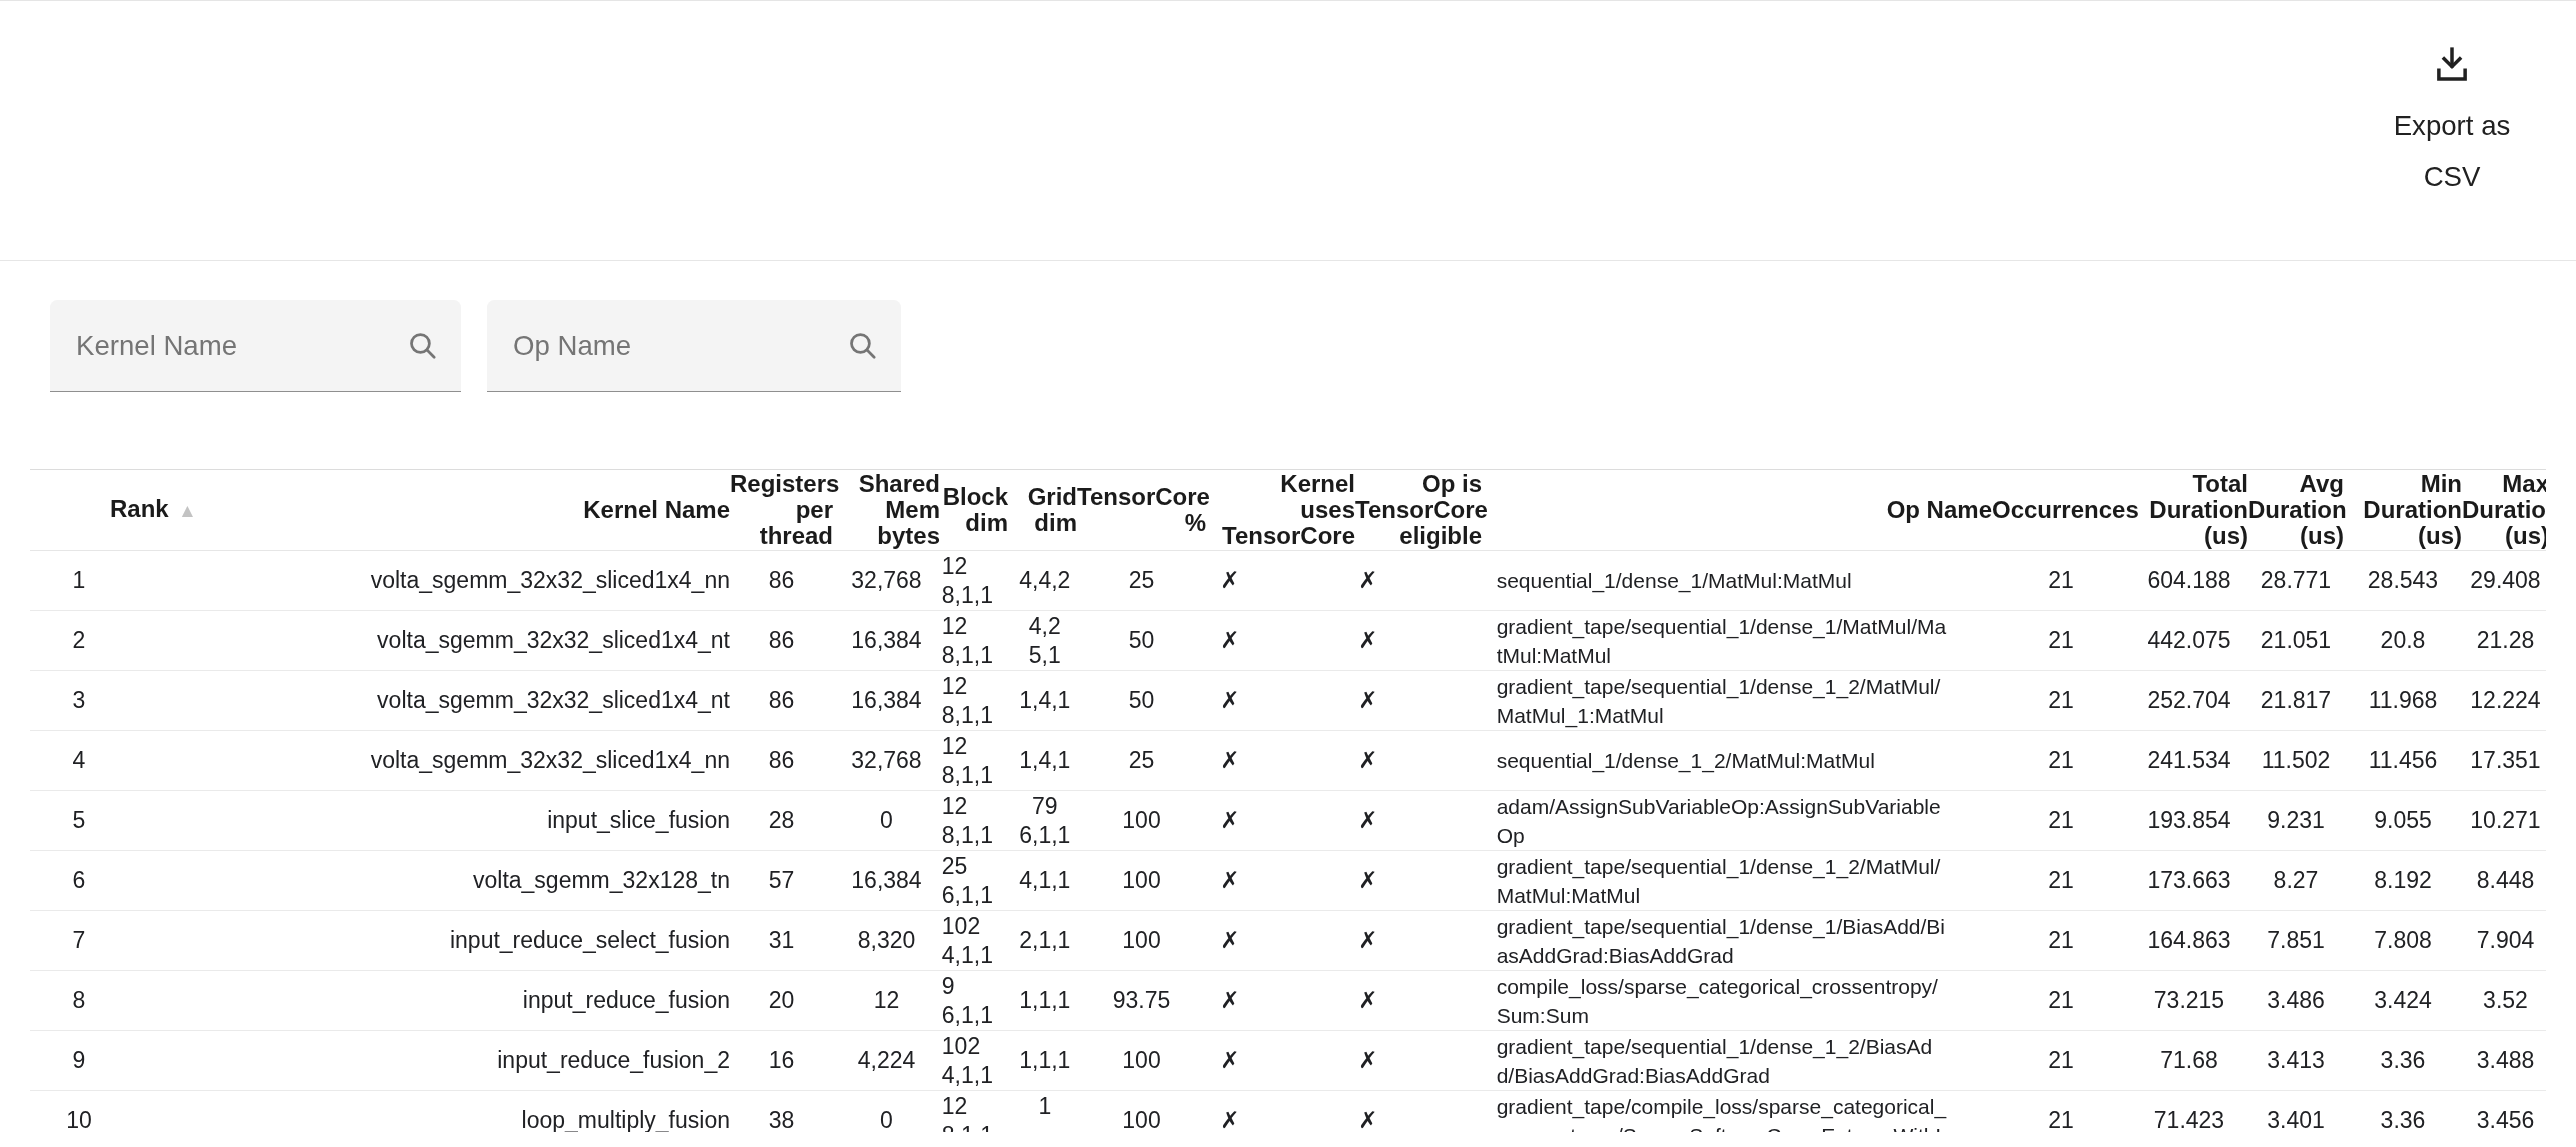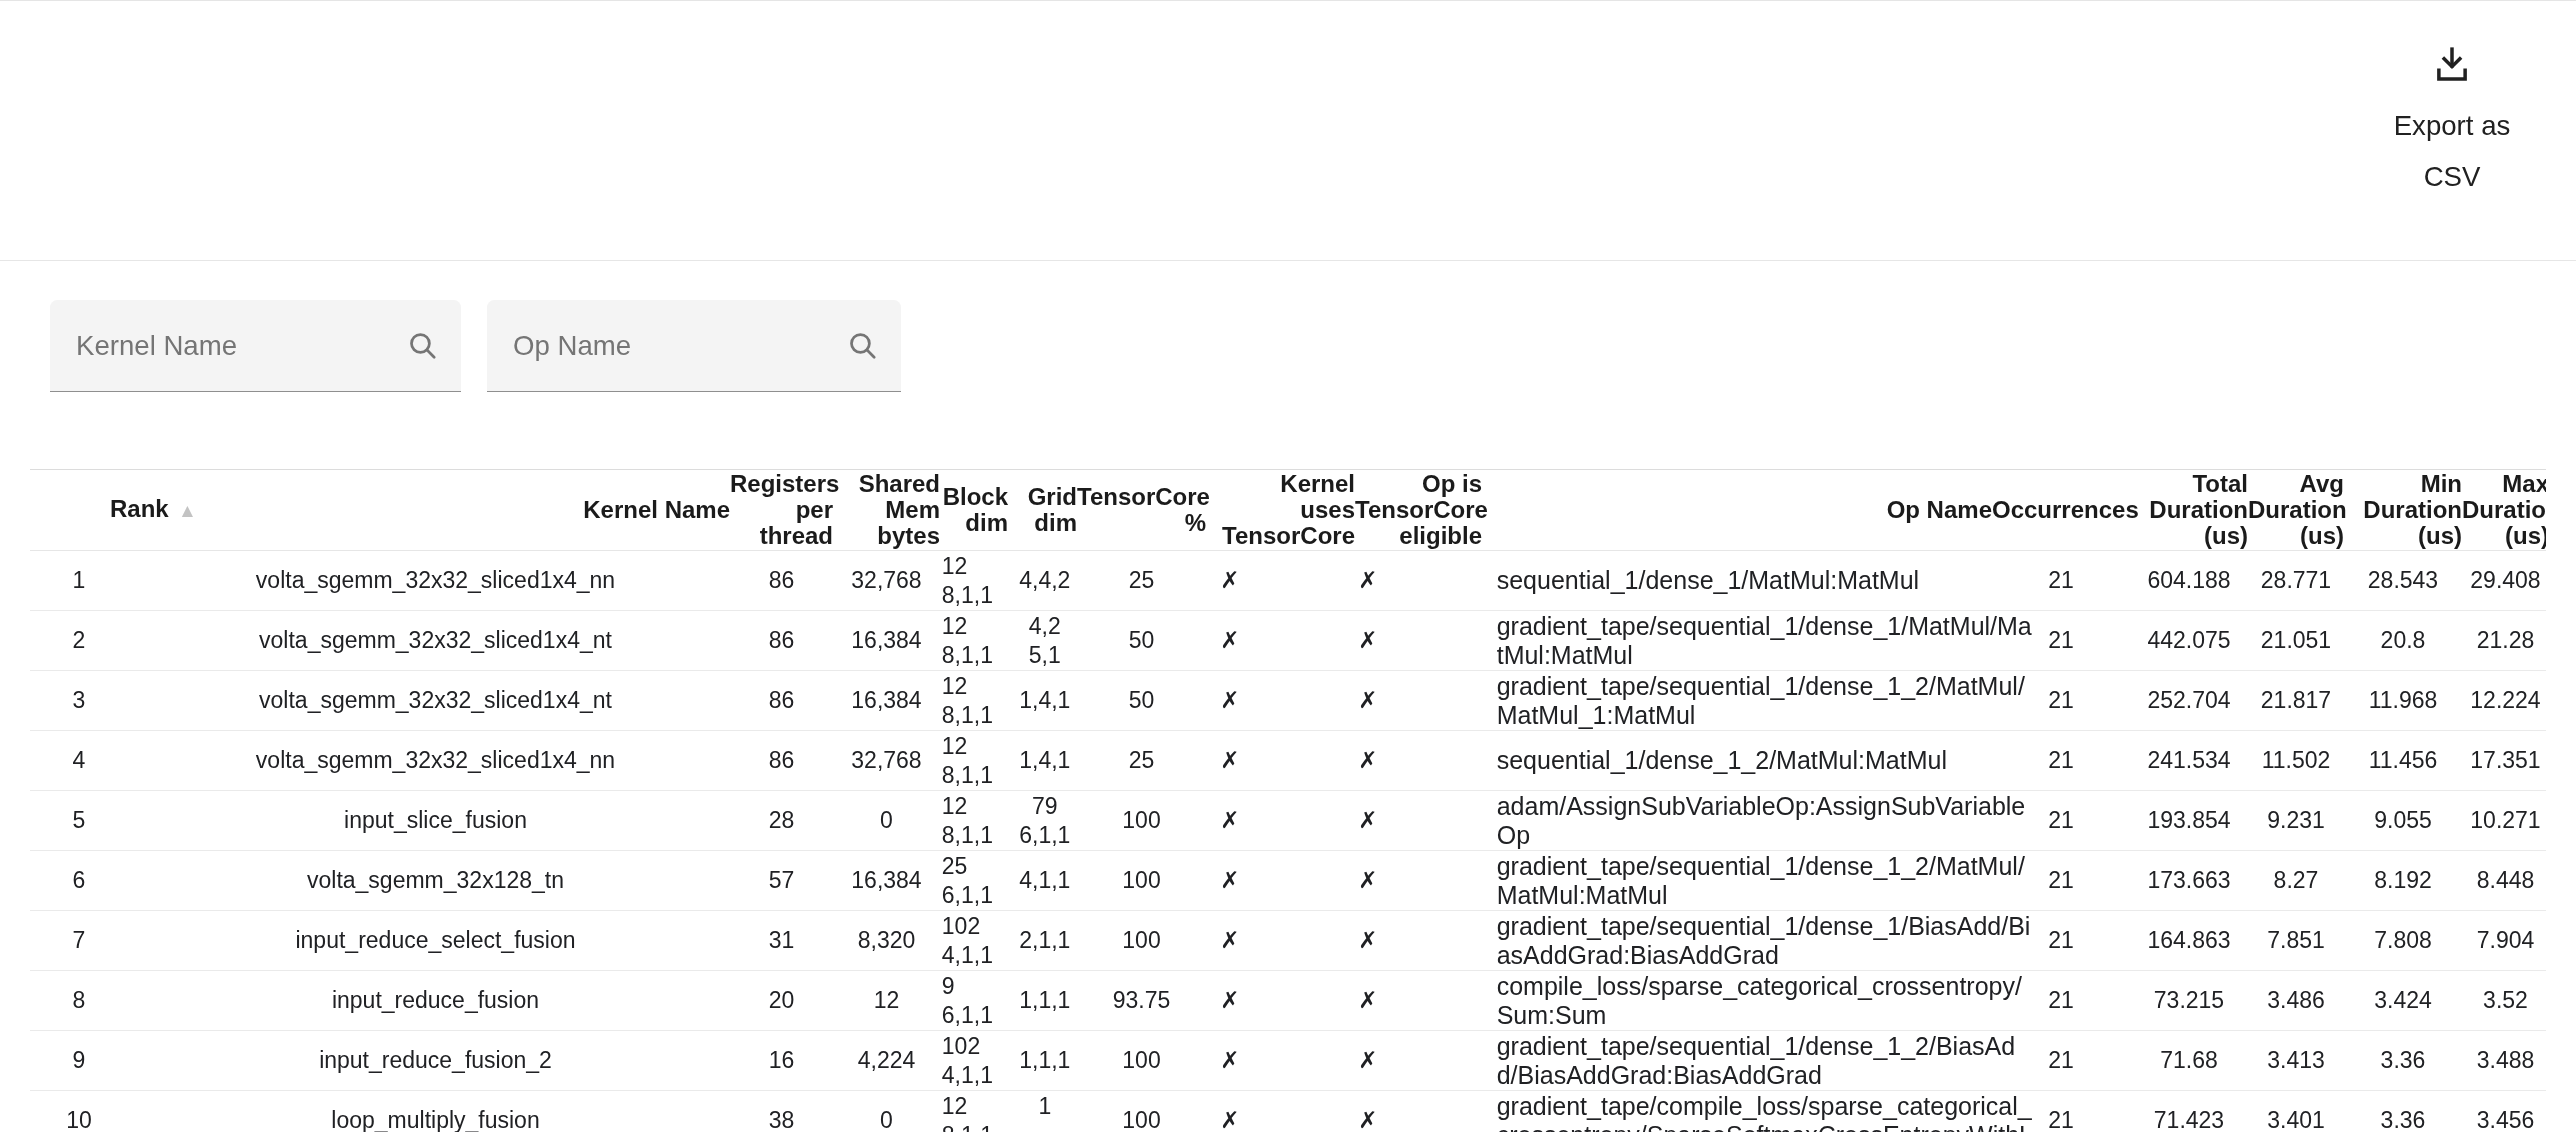--- a/index.html
+++ b/index.html
@@ -53,24 +53,24 @@
   thead th {
     height: 79px; border-bottom: 0.9px solid var(--divider, #e6e6e6);
     font-size: 24px; font-weight: 700; line-height: 26px; text-align: right;
     color: #1b1b1b; cursor: pointer;
   }
   tbody td {
     height: 60px; border-bottom: 0.9px solid #eaeaea;
     font-size: 23px; line-height: 29px; text-align: center; color: #202124;
   }
   
-  td.c-kernel { text-align: center; padding-left: 13px; }
+  td.c-kernel { text-align: right; padding-left: 13px; }
   td.c-block  { text-align: left; padding-left: 1.8px; }
   td.c-grid   { text-align: center; padding-left: 4.6px; }
-  td.c-op     { text-align: left; padding-left: 14.7px; font-size: 25px; }
+  td.c-op     { text-align: left; padding-left: 14.7px; font-size: 21px; }
   td.c-ktc, td.c-optc { padding-right: 101px; }
   .sort-arrow { color: var(--sort_arrow, #c3c3c3); font-size: 19px; margin-left: 9.2px; }
 </style>
 </head>
 <body>
 
 <div class="page">
 
   <header class="topbar">
     <button class="export-btn">

